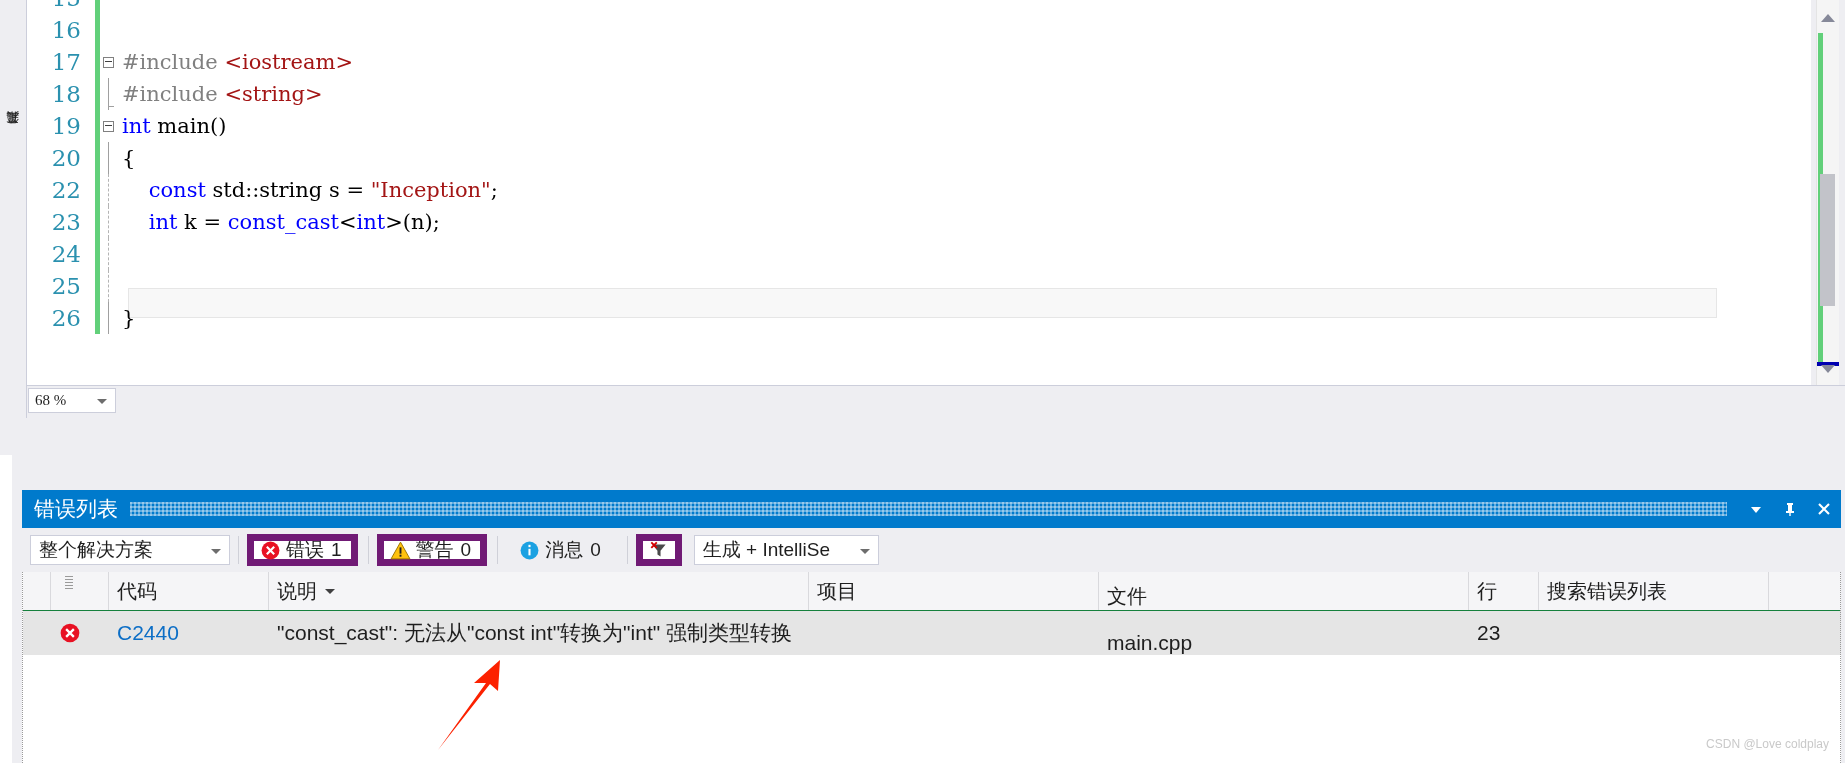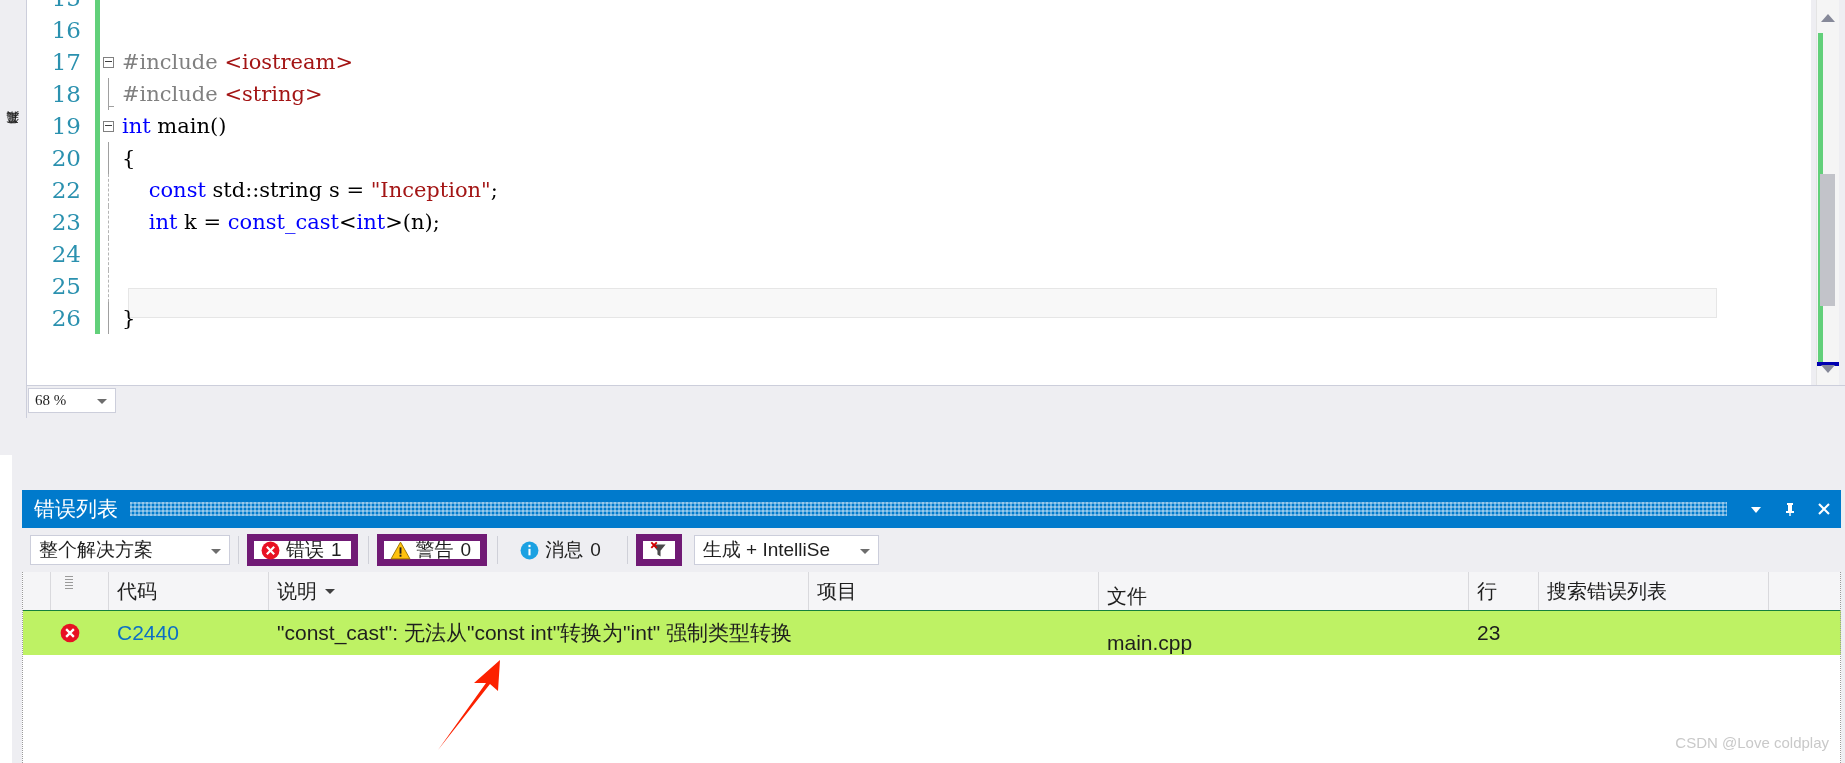--- a/index.html
+++ b/index.html
@@ -332,21 +332,21 @@
   }
   .grip {
     position: absolute; left: 14px; top: 4px;
     width: 8px; height: 13px;
     background-image: repeating-linear-gradient(to bottom, #9a9a9a 0 1px, transparent 1px 3px);
   }
   #grid-row {
     display: flex;
     height: 44px;
     align-items: center;
-    background: #bef264;
+    background: #e5e5e5;
   }
   .gc {
     font-size: 21px; color: #1e1e1e;
     box-sizing: border-box;
     height: 44px;
     display: flex; align-items: center;
     padding-left: 8px;
     white-space: nowrap;
     overflow: hidden;
   }
@@ -370,21 +370,21 @@
     left: 428px; top: 658px;
     width: 110px; height: 96px;
     pointer-events: none;
     z-index: 50;
   }
 
   
   #watermark {
     position: absolute;
     right: 16px; bottom: 12px;
-    font-size: 15px;
+    font-size: 12px;
     color: #c9c9c9;
     font-family: "Liberation Sans", sans-serif;
     z-index: 40;
     white-space: nowrap;
   }
 
   
   #panel-right-edge {
     position: absolute; right: 3px; top: 154px; bottom: 0; width: 1px;
     border-left: 1px dotted #9a9a9a;

